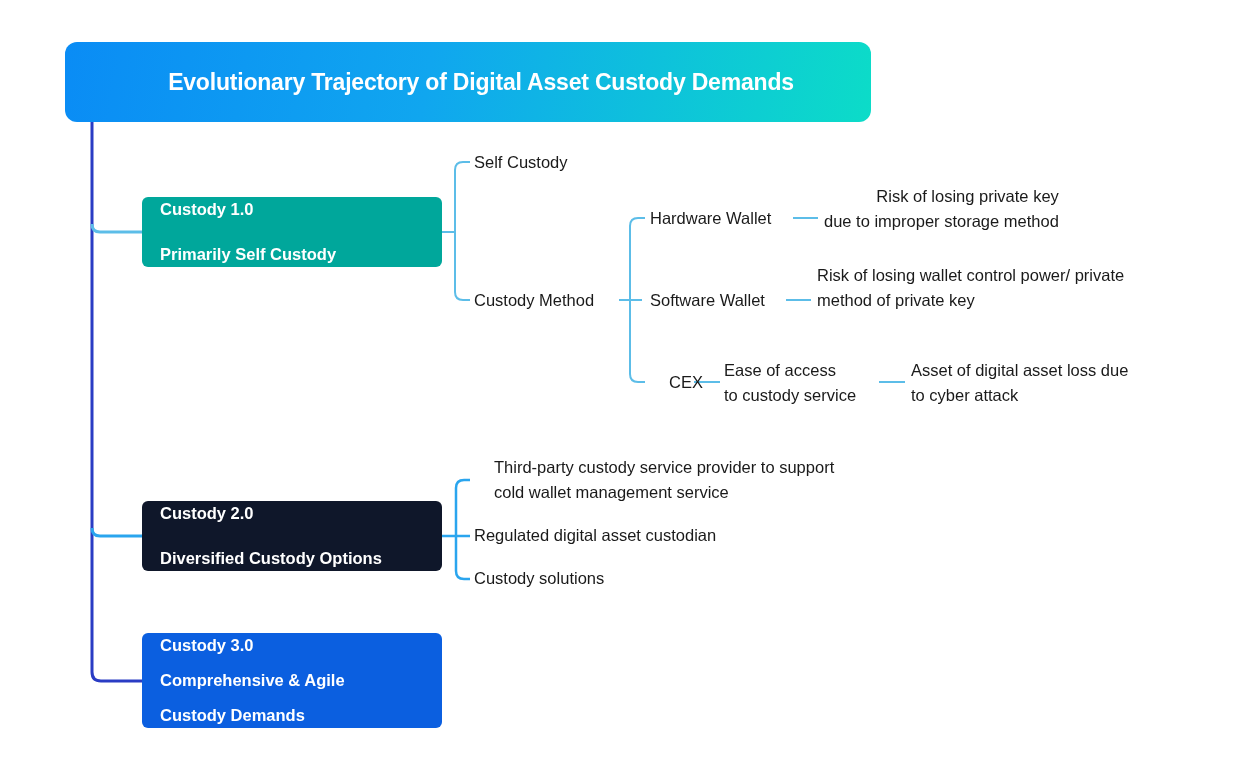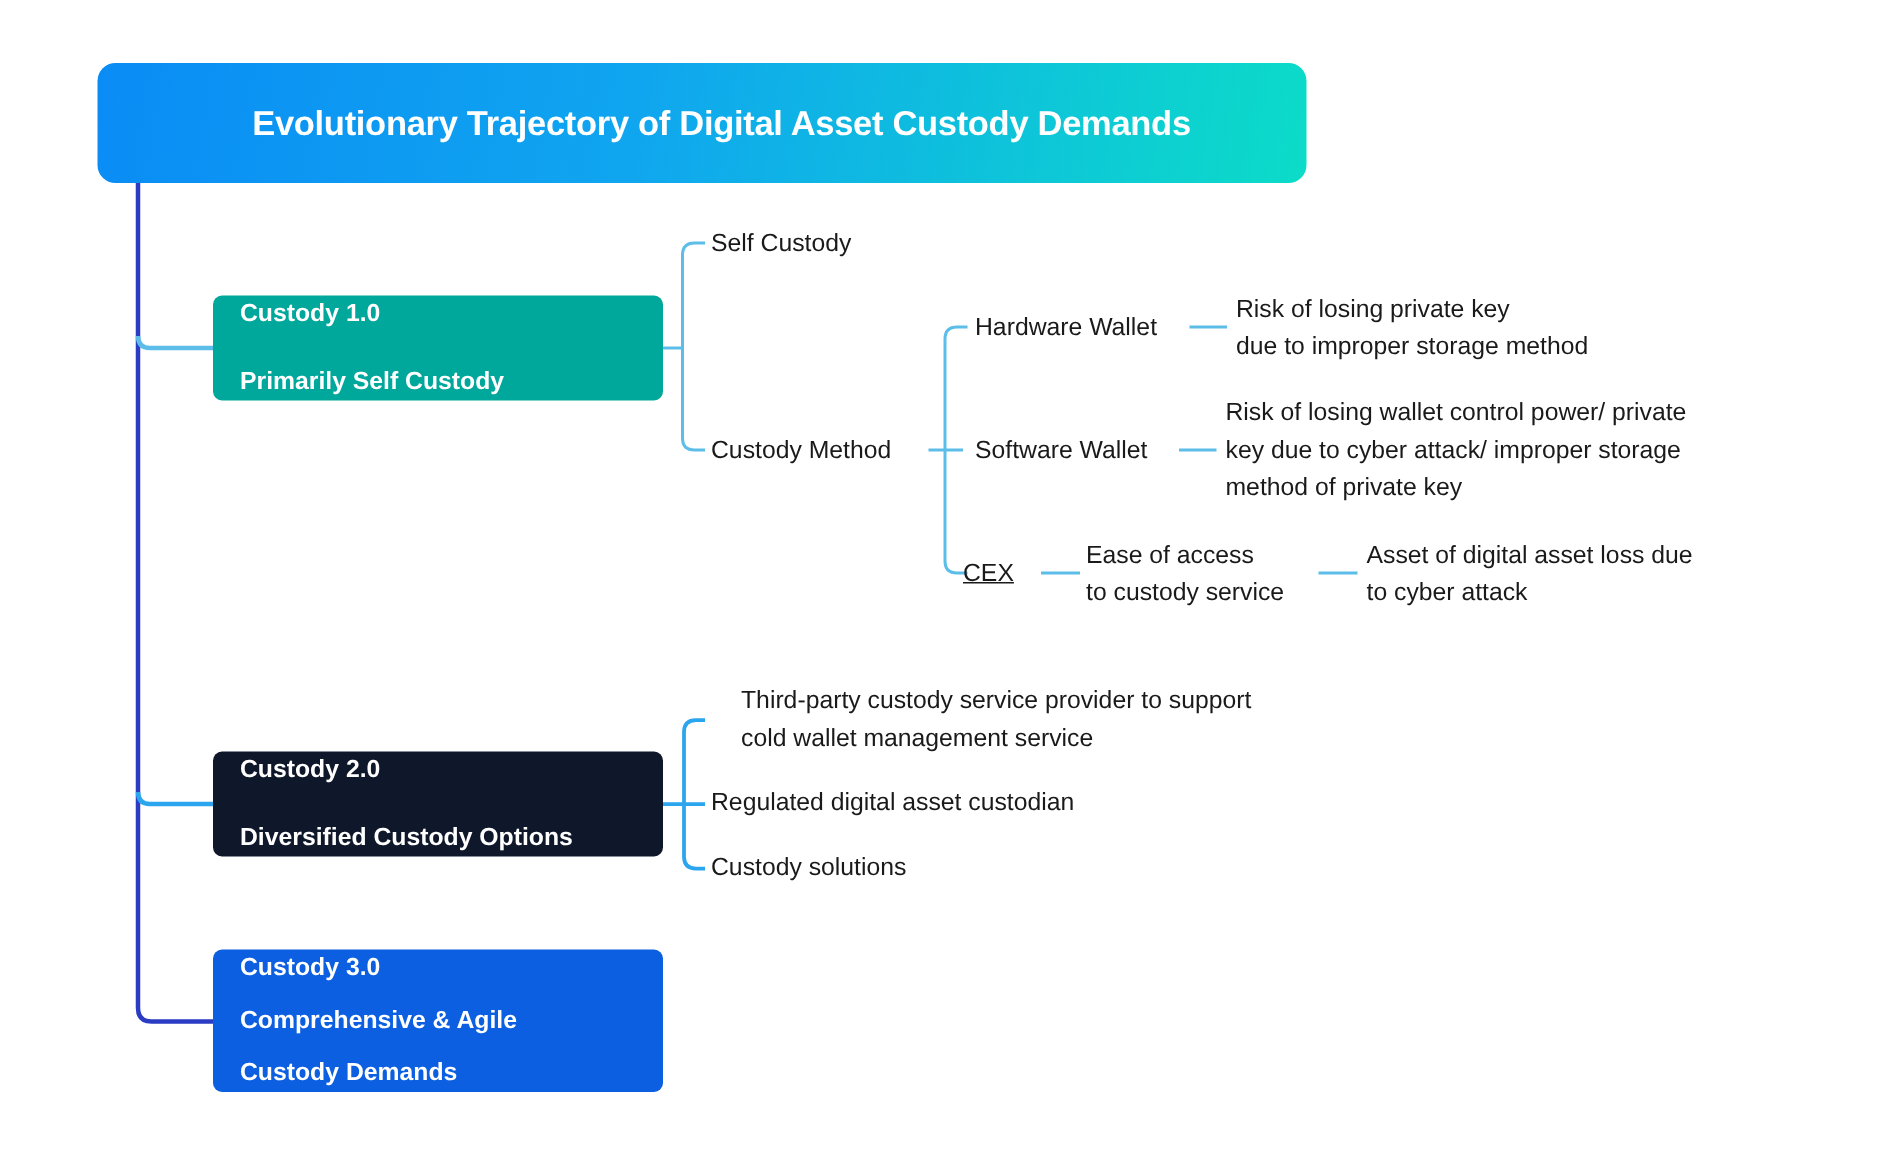--- a/index.html
+++ b/index.html
@@ -46,33 +46,32 @@
 </div>
 
 <div class="abs stage stage1">
   <span>Custody 1.0</span>
   <span>Primarily Self Custody</span>
 </div>
 <div class="abs node" style="left:474px; top:150px;">Self Custody</div>
 <div class="abs node" style="left:474px; top:288px;">Custody Method</div>
 
 <div class="abs node" style="left:650px; top:206px;">Hardware Wallet</div>
-<div class="abs node" style="left:824px; top:194px;">
+<div class="abs node" style="left:824px; top:184px;text-align:right;">
   <div>Risk of losing private key</div>
   <div>due to improper storage method</div>
 </div>
 
 <div class="abs node" style="left:650px; top:288px;">Software Wallet</div>
 <div class="abs node" style="left:817px; top:263px;">
   <div>Risk of losing wallet control power/ private</div>
-  <div>key due to cyber attack/ improper storage</div>
   <div>method of private key</div>
 </div>
 
-<div class="abs node" style="left:642px; top:370px;text-decoration:underline;">CEX</div>
+<div class="abs node" style="left:669px; top:370px;">CEX</div>
 <div class="abs node" style="left:724px; top:358px;">
   <div>Ease of access</div>
   <div>to custody service</div>
 </div>
 <div class="abs node" style="left:911px; top:358px;">
   <div>Asset of digital asset loss due</div>
   <div>to cyber attack</div>
 </div>
 
 <div class="abs stage stage2">

